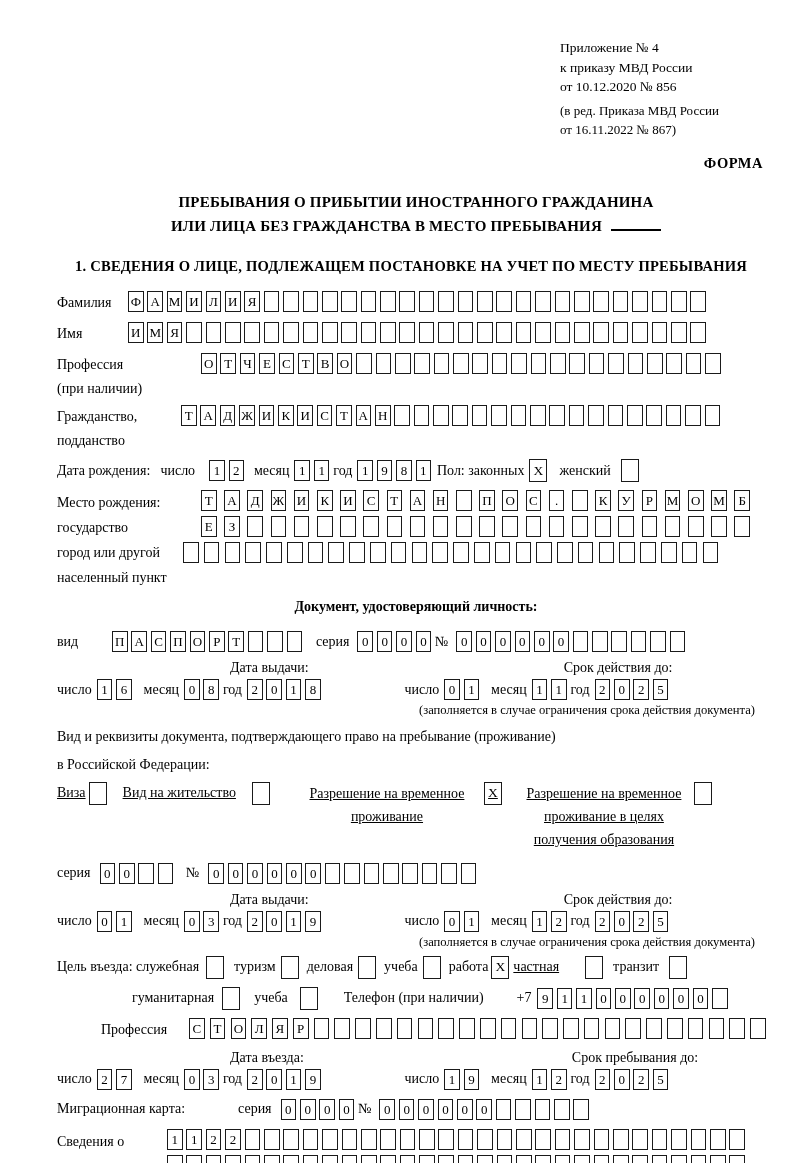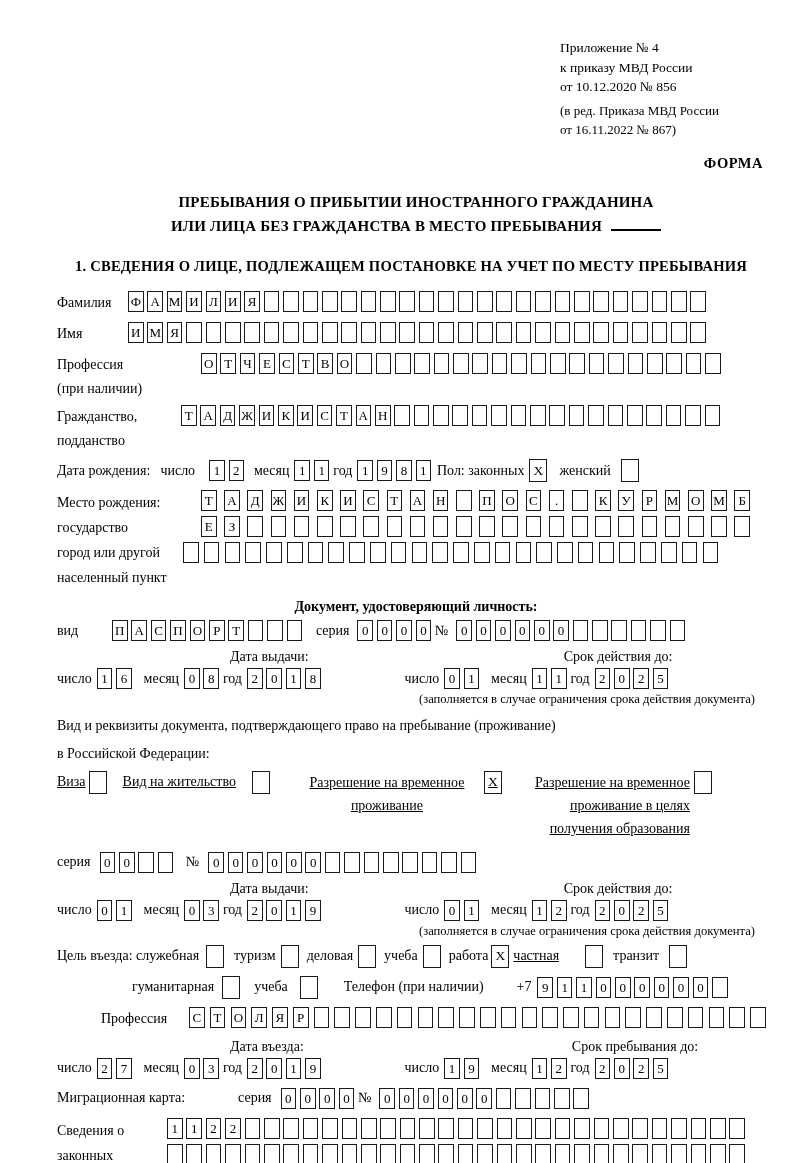--- a/index.html
+++ b/index.html
@@ -322,21 +322,21 @@
           <span class="cell"></span>
           <span class="cell"></span>
           <span class="cell"></span>
           <span class="cell"></span>
         </div>
     </div>
   </div>
 
   <div class="center-b">Документ, удостоверяющий личность:</div>
 
-  <div class="frow dg" style="margin-top:5px;">
+  <div class="frow dg" style="margin-top:16px;">
     <span class="wlb" style="width:50px;">вид</span>
     <span class="cells">
         <span class="cell">П</span>
         <span class="cell">А</span>
         <span class="cell">С</span>
         <span class="cell">П</span>
         <span class="cell">О</span>
         <span class="cell">Р</span>
         <span class="cell">Т</span>
         <span class="cell"></span>
@@ -412,21 +412,21 @@
   <div class="plain" style="margin-top:5px;">Вид и реквизиты документа, подтверждающего право на пребывание (проживание)</div>
   <div class="plain">в Российской Федерации:</div>
 
   <div class="frow" style="margin-top:4px;align-items:flex-start;text-decoration:underline;">
     <span class="lbl" style="line-height:22px;">Виза</span>
     <span class="cb" style="margin-left:3px;"></span>
     <span class="lbl" style="margin-left:16px;line-height:22px;">Вид на жительство</span>
     <span class="cb" style="margin-left:16px;"></span>
     <span class="lbl" style="margin-left:24px;width:186px;text-align:center;line-height:23px;">Разрешение на временное проживание</span>
     <span class="cb" style="margin-left:4px;">X</span>
-    <span class="lbl" style="margin-left:16px;width:172px;text-align:right;line-height:23px;">Разрешение на временное проживание в целях получения образования</span>
+    <span class="lbl" style="margin-left:16px;width:172px;text-align:center;line-height:23px;">Разрешение на временное проживание в целях получения образования</span>
     <span class="cb" style="margin-left:4px;"></span>
   </div>
 
   <div class="frow dg" style="margin-top:12px;">
     <span class="wlb" style="margin-right:9px;">серия</span>
     <span class="cells">
         <span class="cell">0</span>
         <span class="cell">0</span>
         <span class="cell"></span>
         <span class="cell"></span>

